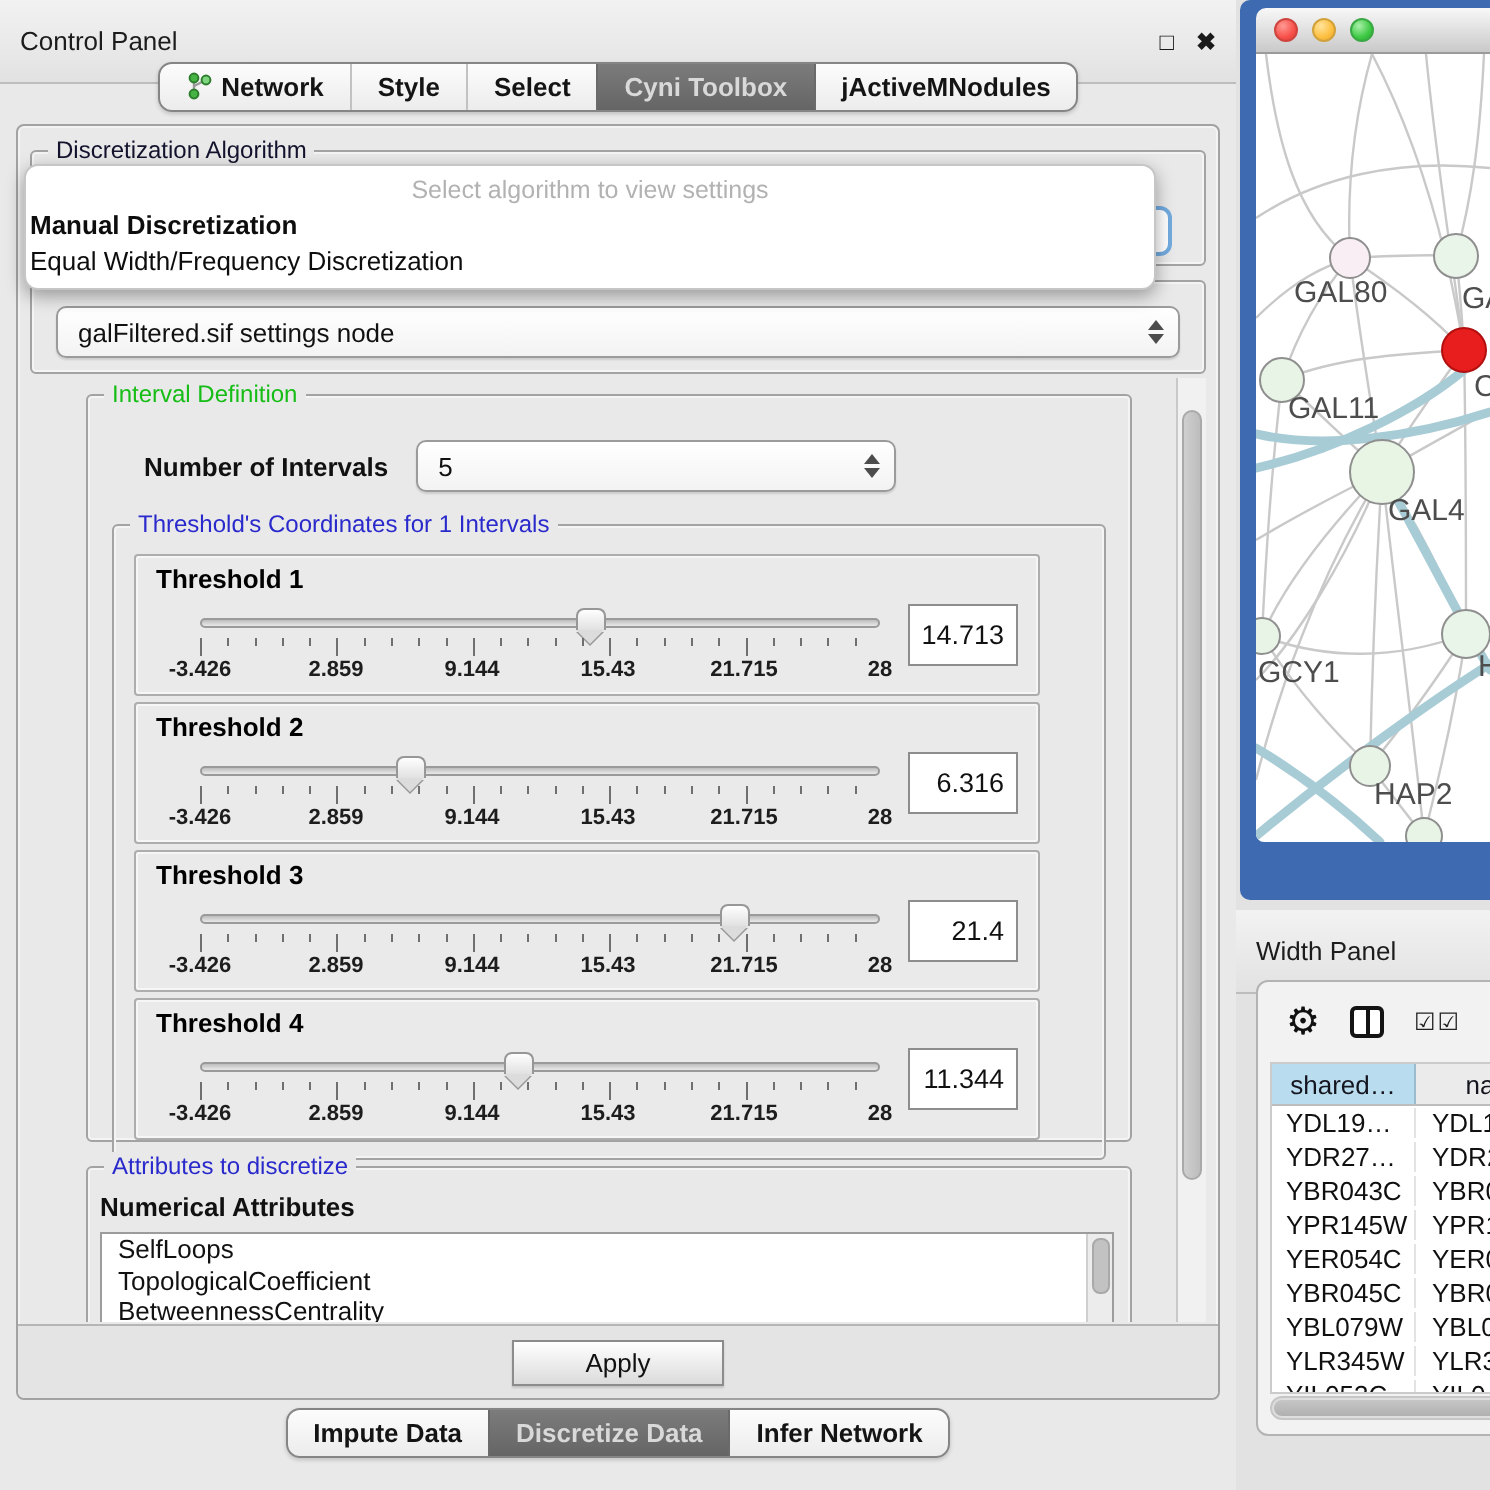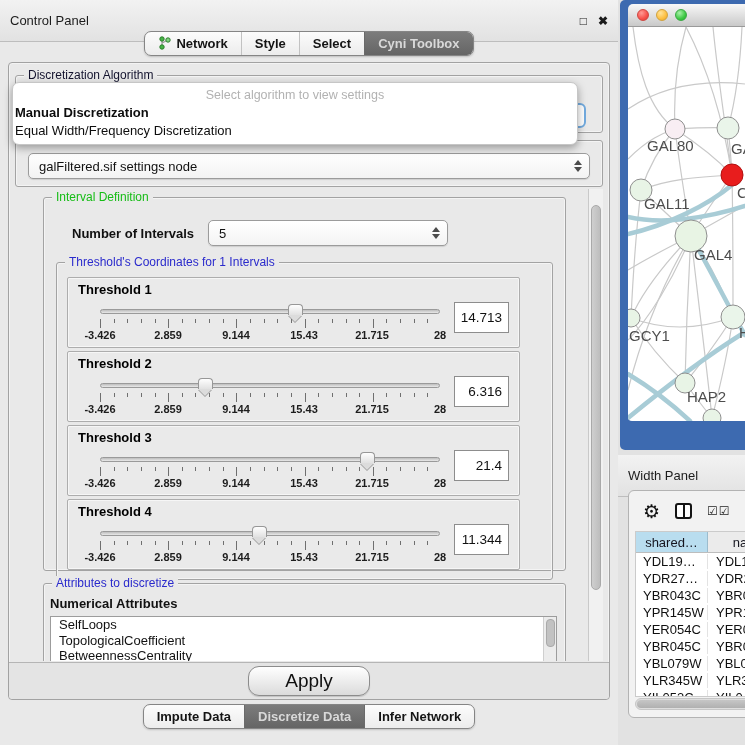--- a/index.html
+++ b/index.html
@@ -98,22 +98,22 @@
     position:relative; overflow:hidden; }
   .listbox .item { font-size:13px; line-height:15.5px; padding-left:8px; color:#111; }
   .list-vscroll { position:absolute; right:0; top:0; bottom:0; width:13px;
     background:#ececec; border-left:1px solid #cfcfcf; }
   .list-vscroll .vthumb { position:absolute; left:2px; width:9px; top:2px; height:28px;
     background:#c2c2c2; border:1px solid #a9a9a9; border-radius:4px; }
 
   #apply-row { position:absolute; left:0; right:0; bottom:0; height:37px;
     border-top:1px solid #b5b5b5; background:#e4e4e4; display:flex;
     align-items:center; justify-content:center; border-radius:0 0 4px 4px; }
-  #apply-btn { padding:3px 36px; font-size:19px; color:#111; border:1px solid #8c8c8c;
-    border-radius:11px; background:linear-gradient(#ffffff,#dbdbdb); box-shadow:0 1px 1px rgba(0,0,0,.15); }
+  #apply-btn { padding:3px 36px; font-size:13px; color:#111; border:1px solid #8c8c8c;
+    border-radius:0; background:linear-gradient(#ffffff,#dbdbdb); box-shadow:0 1px 1px rgba(0,0,0,.15); }
 
   #dropdown-popup { position:absolute; left:12px; top:82px; width:566px; z-index:30;
     background:#fff; border:1px solid #c6c6c6; border-radius:7px;
     box-shadow:0 3px 9px rgba(0,0,0,.35); padding:2px 0 4px 0; }
   .dd-hint { text-align:center; color:#b2b2b2; font-size:12.5px; padding:3px 0 2px 0; }
   .dd-opt { font-size:13px; line-height:16px; padding:1px 4px 1px 2px; color:#0d0d0d; }
   .dd-opt.bold { font-weight:bold; }
 
   .bottom-tabs-row { position:absolute; top:704px; left:0; width:618px; text-align:center; }
 
@@ -182,20 +182,23 @@
         <span>Network</span>
       </span>
       <span class="tab">
           <span>Style</span>
         </span>
       <span class="tab">
           <span>Select</span>
         </span>
       <span class="tab sel">
           <span>Cyni Toolbox</span>
+        </span>
+      <span class="tab">
+          <span>jActiveMNodules</span>
         </span>
     </span>
   </div>
 
   <div id="main-panel">
 
     <div id="algo-group" class="group">
       <span class="group-title g-dark">Discretization Algorithm</span>
     </div>
     <div id="focus-combo"></div>

